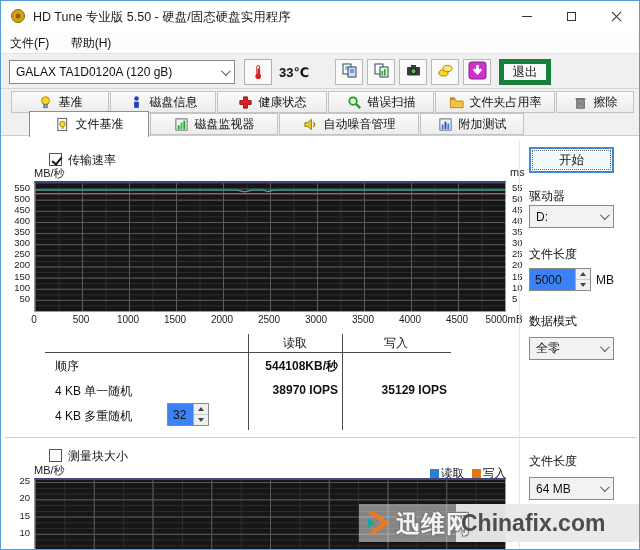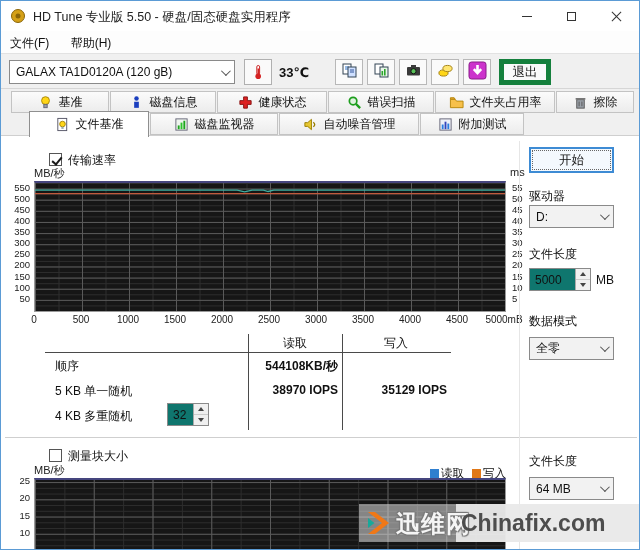--- a/index.html
+++ b/index.html
@@ -70,21 +70,21 @@
   .tline { background:#4a4a4a; }
   .res-label { font-size:12px; }
   .res-value { font-size:12px; font-weight:bold; text-align:right; }
   .res-header { font-size:12px; text-align:center; }
 
   
   .rp-label { font-size:12px; }
   #start-btn { left:528px; top:146px; width:85px; height:26px; background:#f4f9fe; border:2px solid #3d8bd4;
         display:flex; align-items:center; justify-content:center; font-size:12.5px; outline:1px dotted #666; outline-offset:-4px; }
   .dd { height:23px; font-size:12px; }
-  .spinner { display:flex; border:1px solid #8a8a8a; background:#0f766e; height:23px; }
+  .spinner { display:flex; border:1px solid #8a8a8a; background:#3b82f6; height:23px; }
   .spinner .val { flex:1; padding:4px 4px 0 5px; font-size:12px; }
   .spinbtns { width:15px; border-left:1px solid #aaa; display:flex; flex-direction:column; }
   .spinbtns div { flex:1; background:#f0f0f0; border-bottom:1px solid #ccc; display:flex; align-items:center; justify-content:center; }
   .spinbtns div:last-child { border-bottom:none; }
   .tri-up { width:0; height:0; border-left:3.5px solid transparent; border-right:3.5px solid transparent; border-bottom:4px solid #444; }
   .tri-dn { width:0; height:0; border-left:3.5px solid transparent; border-right:3.5px solid transparent; border-top:4px solid #444; }
 
   .sep { background:#cfcfcf; }
   .sep::after { content:""; display:block; height:1px; background:#fff; margin-top:1px; }
 
@@ -415,21 +415,21 @@
 
   <div class="abs tline" style="left:44px;top:351px;width:406px;height:1px;"></div>
   <div class="abs tline" style="left:247px;top:333px;width:1px;height:96px;"></div>
   <div class="abs tline" style="left:341px;top:333px;width:1px;height:96px;"></div>
   <div class="abs res-header" style="left:248px;top:334px;width:92px;">读取</div>
   <div class="abs res-header" style="left:342px;top:334px;width:106px;">写入</div>
 
   <div class="abs res-label" style="left:54px;top:357px;">顺序</div>
   <div class="abs res-value" style="left:248px;top:357px;width:89px;">544108KB/秒</div>
 
-  <div class="abs res-label" style="left:54px;top:382px;">5 KB 单一随机</div>
+  <div class="abs res-label" style="left:54px;top:382px;">4 KB 单一随机</div>
   <div class="abs res-value" style="left:248px;top:382px;width:89px;">38970 IOPS</div>
   <div class="abs res-value" style="left:342px;top:382px;width:104px;">35129 IOPS</div>
 
   <div class="abs res-label" style="left:54px;top:407px;">4 KB 多重随机</div>
   <div class="abs spinner" style="left:166px;top:402px;width:42px;">
     <span class="val">32</span>
     <span class="spinbtns">
         <div>
           <span class="tri-up"></span>
         </div>

